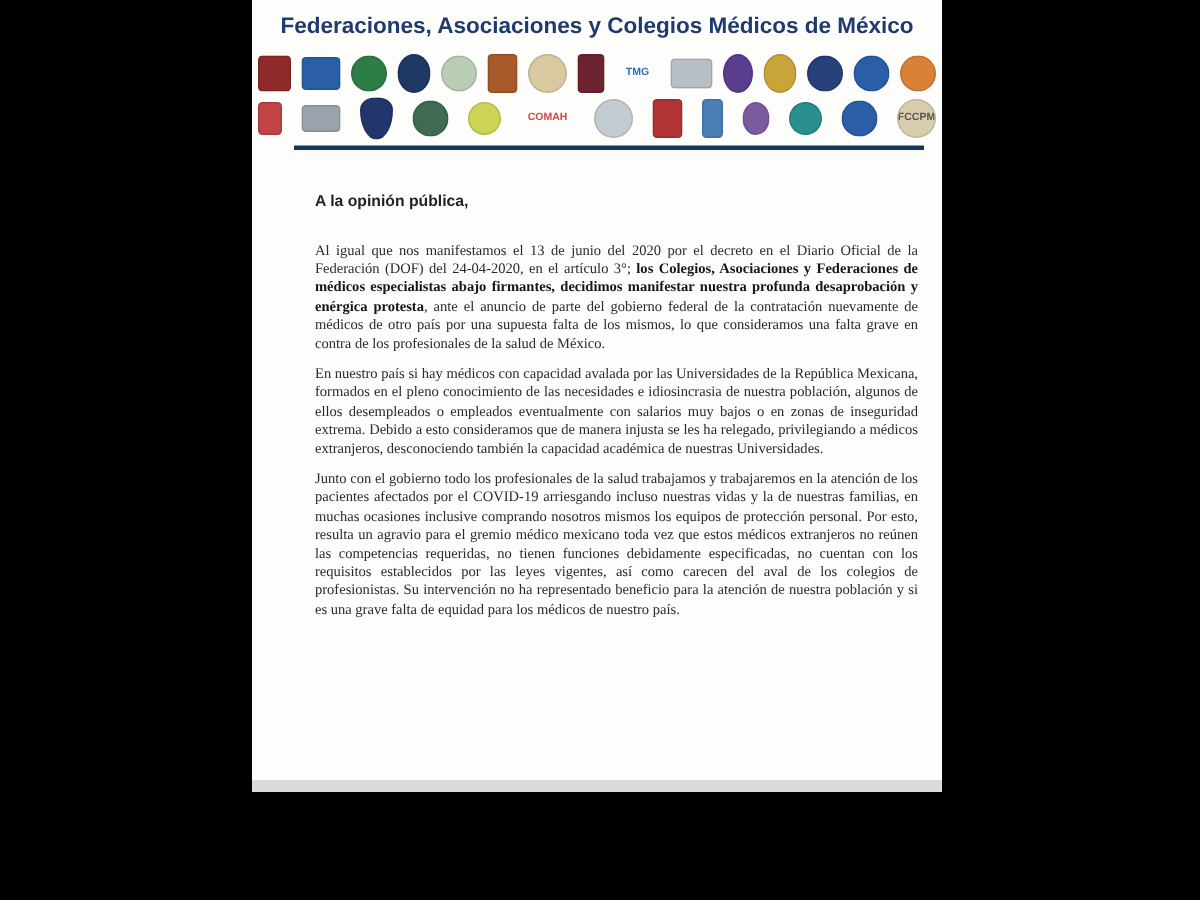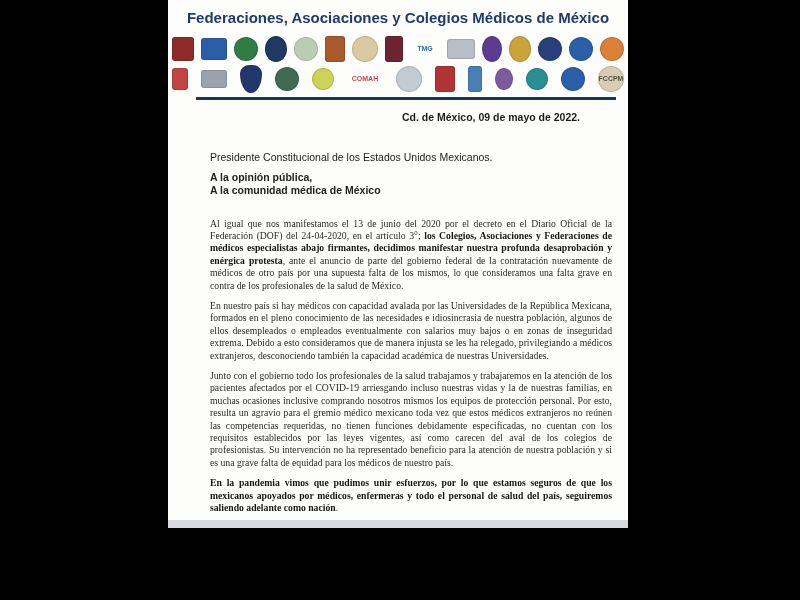--- a/index.html
+++ b/index.html
@@ -95,35 +95,31 @@
           <span class="logo circle" style="background: rgb(42, 143, 143); width: 22px; height: 22px;"></span>
           <span class="logo circle" style="background: rgb(42, 95, 168); width: 24px; height: 24px;"></span>
           <span class="logo circle" style="background: rgb(217, 205, 176); width: 26px; height: 26px;">
             <i style="color: rgb(85, 83, 77);">FCCPM</i>
           </span>
         </div>
       </div>
 
     <div class="divider" style="background: rgb(23, 54, 93);"></div>
 
-    <div class="date">Cd. de México, 09 de mayo de 2022.</div>
 
     <div class="recipient">
-      <div>Presidente Constitucional de los Estados Unidos Mexicanos.</div>
       <div class="salutation">
         <div class="b">A la opinión pública,</div>
-        <div class="b">A la comunidad médica de México</div>
       </div>
     </div>
 
     <div class="letter-body">
         <p><span>Al igual que nos manifestamos el 13 de junio del 2020 por el decreto en el Diario Oficial de la Federación (DOF) del 24-04-2020, en el artículo 3°; </span><span class="b">los Colegios, Asociaciones y Federaciones de médicos especialistas abajo firmantes, decidimos manifestar nuestra profunda desaprobación y enérgica protesta</span><span>, ante el anuncio de parte del gobierno federal de la contratación nuevamente de médicos de otro país por una supuesta falta de los mismos, lo que consideramos una falta grave en contra de los profesionales de la salud de México.</span></p>
         <p><span>En nuestro país si hay médicos con capacidad avalada por las Universidades de la República Mexicana, formados en el pleno conocimiento de las necesidades e idiosincrasia de nuestra población, algunos de ellos desempleados o empleados eventualmente con salarios muy bajos o en zonas de inseguridad extrema. Debido a esto consideramos que de manera injusta se les ha relegado, privilegiando a médicos extranjeros, desconociendo también la capacidad académica de nuestras Universidades.</span></p>
         <p><span>Junto con el gobierno todo los profesionales de la salud trabajamos y trabajaremos en la atención de los pacientes afectados por el COVID-19 arriesgando incluso nuestras vidas y la de nuestras familias, en muchas ocasiones inclusive comprando nosotros mismos los equipos de protección personal. Por esto, resulta un agravio para el gremio médico mexicano toda vez que estos médicos extranjeros no reúnen las competencias requeridas, no tienen funciones debidamente especificadas, no cuentan con los requisitos establecidos por las leyes vigentes, así como carecen del aval de los colegios de profesionistas.  Su intervención no ha representado beneficio para la atención de nuestra población y si es una grave falta de equidad para los médicos de nuestro país.</span></p>
-        <p><span class="b">En la pandemia vimos que pudimos unir esfuerzos, por lo que estamos seguros de que los mexicanos apoyados por médicos, enfermeras y todo el personal de salud del país, seguiremos saliendo adelante como nación</span><span>.</span></p>
       </div>
 
     <div class="footer-rule" style="background: rgb(23, 54, 93);"></div>
     <div class="page-num">1 de 2</div>
     <div class="desk-strip"></div>
 
   </div>
 </div>
 
 </body></html>

